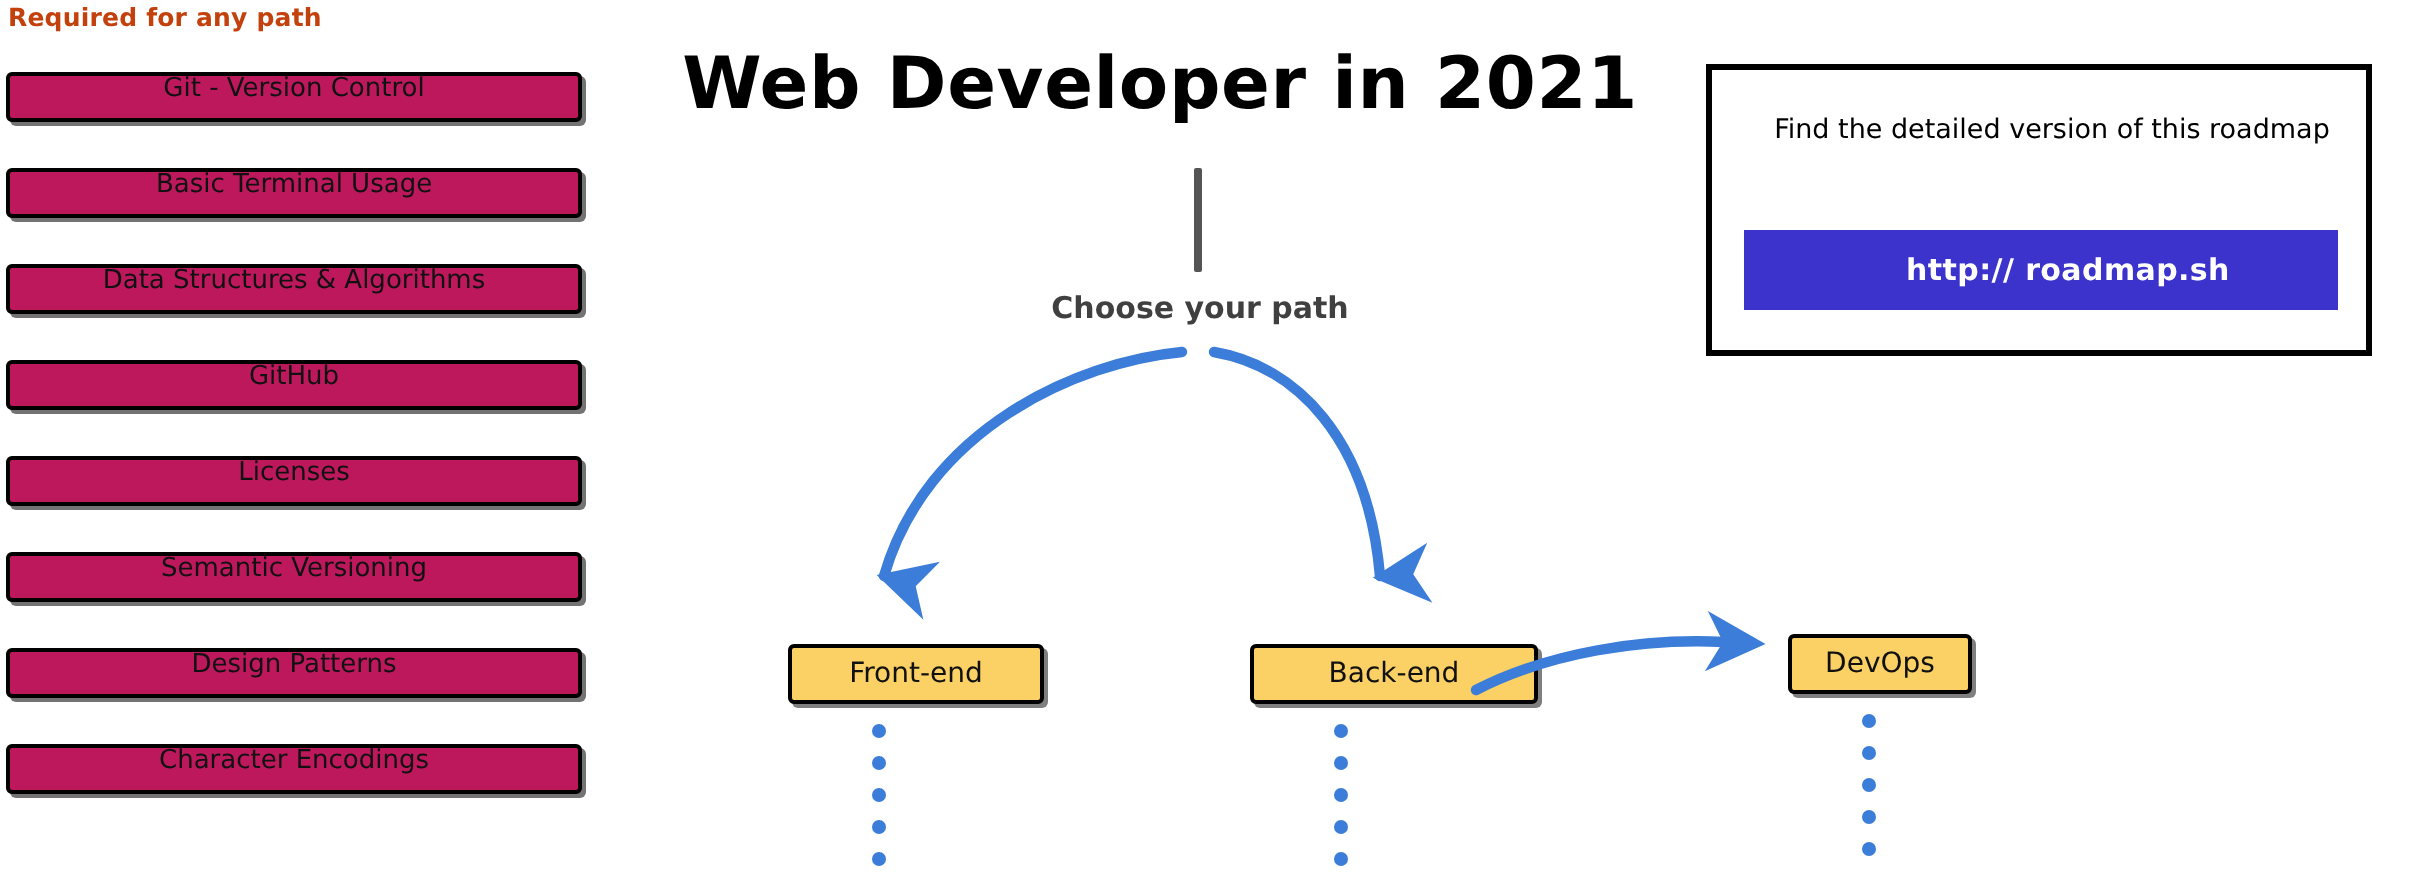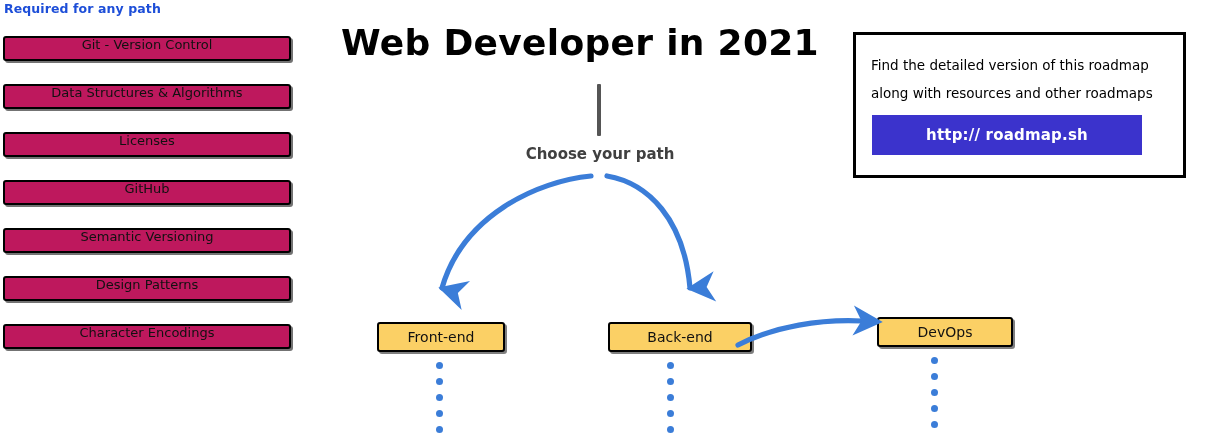--- a/index.html
+++ b/index.html
@@ -23,21 +23,21 @@
     top: 0;
     width: 300px;
     height: 436px;
   }
   #required-heading {
     position: absolute;
     left: 4px;
     top: 1px;
     font-size: 12.5px;
     font-weight: bold;
-    color: #1d4ed8;
+    color: #c2410c;
     letter-spacing: 0.1px;
   }
   .req-list {
     position: absolute;
     left: 3px;
     top: 36px;
     width: 288px;
   }
   .req-item {
     position: relative;
@@ -112,29 +112,30 @@
     position: absolute;
     height: 30px;
     background: #fbd065;
     border: 2.5px solid #000000;
     border-radius: 3px;
     box-shadow: 2px 2px 0 rgba(0,0,0,0.5);
     display: flex;
     align-items: center;
     justify-content: center;
     box-sizing: border-box;
+    margin-left: 17px;
   }
   .path-label {
     font-size: 14px;
     color: #111111;
     white-space: nowrap;
   }
   #path-box-frontend { left: 377px; top: 322px; width: 128px; }
   #path-box-backend  { left: 608px; top: 322px; width: 144px; }
-  #path-box-devops   { left: 877px; top: 317px; width: 136px; }
+  #path-box-devops   { left: 877px; top: 317px; width: 92px; }
 
   .dotted-trail {
     position: absolute;
     width: 7px;
   }
   .dotted-trail span {
     display: block;
     width: 7px;
     height: 7px;
     border-radius: 50%;
@@ -157,20 +158,21 @@
   
   #roadmap-callout {
     position: absolute;
     left: 853px;
     top: 32px;
     width: 333px;
     height: 146px;
     border: 3px solid #000000;
     background: #ffffff;
     box-sizing: border-box;
+    text-align: center;
   }
   .callout-line {
     position: absolute;
     left: 15px;
     width: 310px;
     font-size: 13.5px;
     color: #000000;
     white-space: nowrap;
   }
   #callout-line-1 { top: 22px; }
@@ -179,45 +181,49 @@
     position: absolute;
     left: 16px;
     top: 80px;
     width: 270px;
     height: 40px;
     background: #3b33cc;
     display: flex;
     align-items: center;
     justify-content: center;
     cursor: pointer;
+    padding-left: 27px;
   }
   #roadmap-url-label {
     font-size: 15px;
     font-weight: bold;
     color: #ffffff;
     letter-spacing: 0.2px;
   }
 </style>
 </head>
 <body>
 
 <div id="required-section">
   <div id="required-heading">Required for any path</div>
   <div class="req-list">
     <div class="req-item">
       <span class="req-label">Git - Version Control</span>
     </div>
     <div class="req-item">
+      <span class="req-label">Basic Terminal Usage</span>
+    </div>
+    <div class="req-item">
       <span class="req-label">Data Structures &amp; Algorithms</span>
     </div>
     <div class="req-item">
+      <span class="req-label">GitHub</span>
+    </div>
+    <div class="req-item">
       <span class="req-label">Licenses</span>
-    </div>
-    <div class="req-item">
-      <span class="req-label">GitHub</span>
     </div>
     <div class="req-item">
       <span class="req-label">Semantic Versioning</span>
     </div>
     <div class="req-item">
       <span class="req-label">Design Patterns</span>
     </div>
     <div class="req-item">
       <span class="req-label">Character Encodings</span>
     </div>
@@ -279,17 +285,16 @@
   <span></span>
   <span></span>
   <span></span>
   <span></span>
   <span></span>
 
 </div>
 
 <div id="roadmap-callout">
   <div class="callout-line" id="callout-line-1">Find the detailed version of this roadmap</div>
-  <div class="callout-line" id="callout-line-2">along with resources and other roadmaps</div>
   <div id="roadmap-url-button">
     <span id="roadmap-url-label">http:// roadmap.sh</span>
   </div>
 </div>
 
 </body></html>

